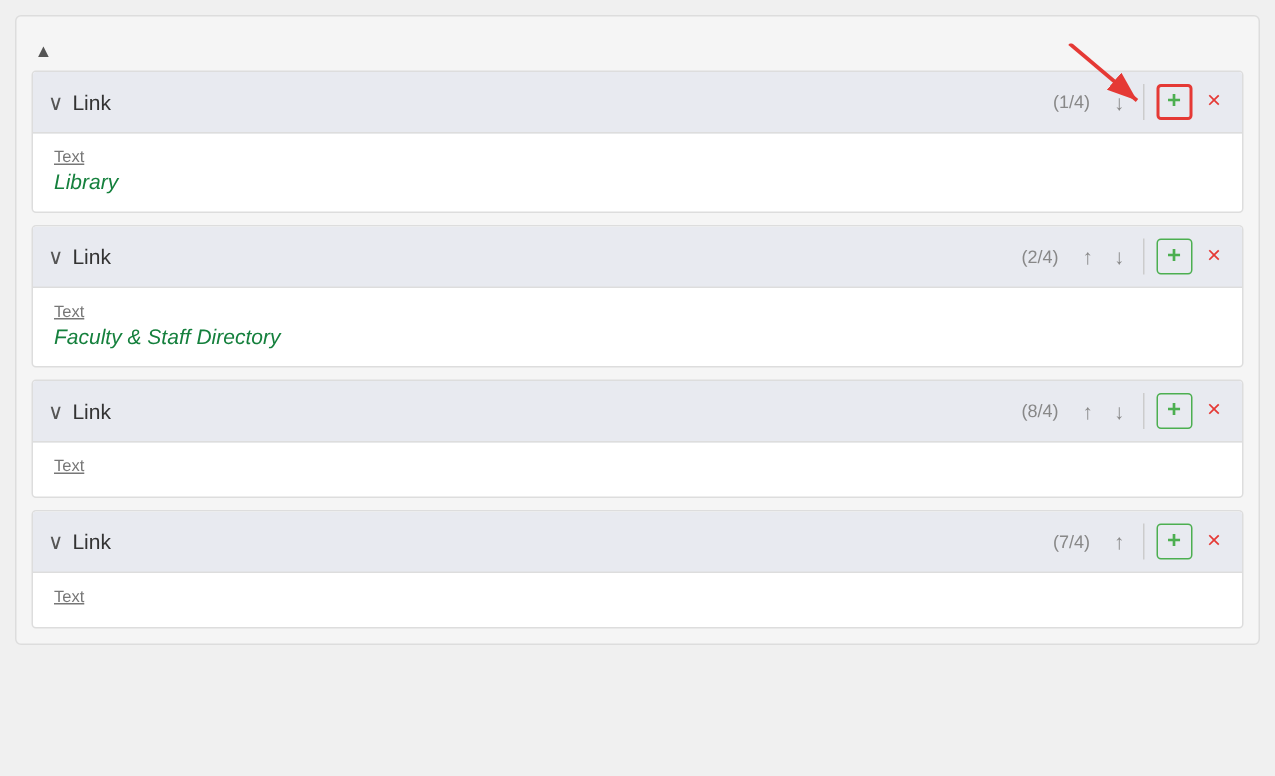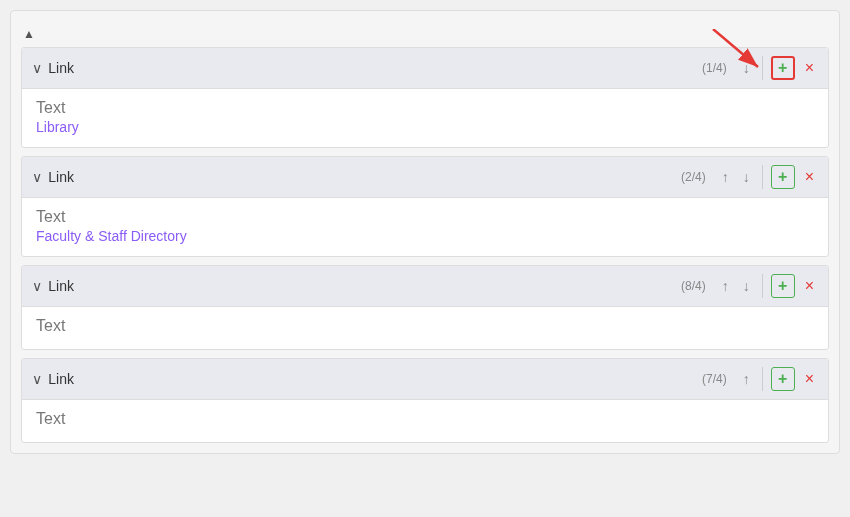--- a/index.html
+++ b/index.html
@@ -99,27 +99,29 @@
       color: #e53935;
       cursor: pointer;
       font-size: 16px;
       padding: 2px 4px;
       line-height: 1;
     }
     .link-body {
       padding: 10px 14px 12px;
     }
     .field-label {
-      font-size: 16px;
+      font-size: 11px;
       color: #777;
       margin-bottom: 2px;
+      text-decoration: underline;
     }
     .field-value {
       font-size: 14px;
-      color: #8b5cf6;
+      color: #15803d;
+      font-style: italic;
     }
     .divider-line {
       width: 1px;
       height: 24px;
       background: #ccc;
       margin: 0 2px;
     }
     
     .add-btn-highlighted {
       border: 2px solid #e53935 !important;

